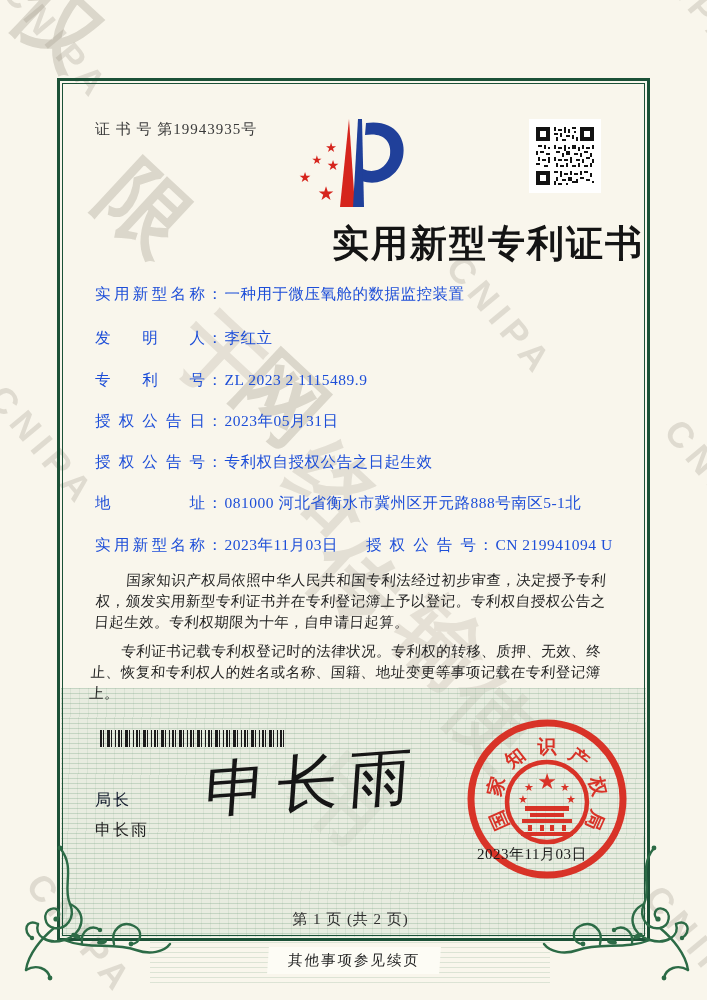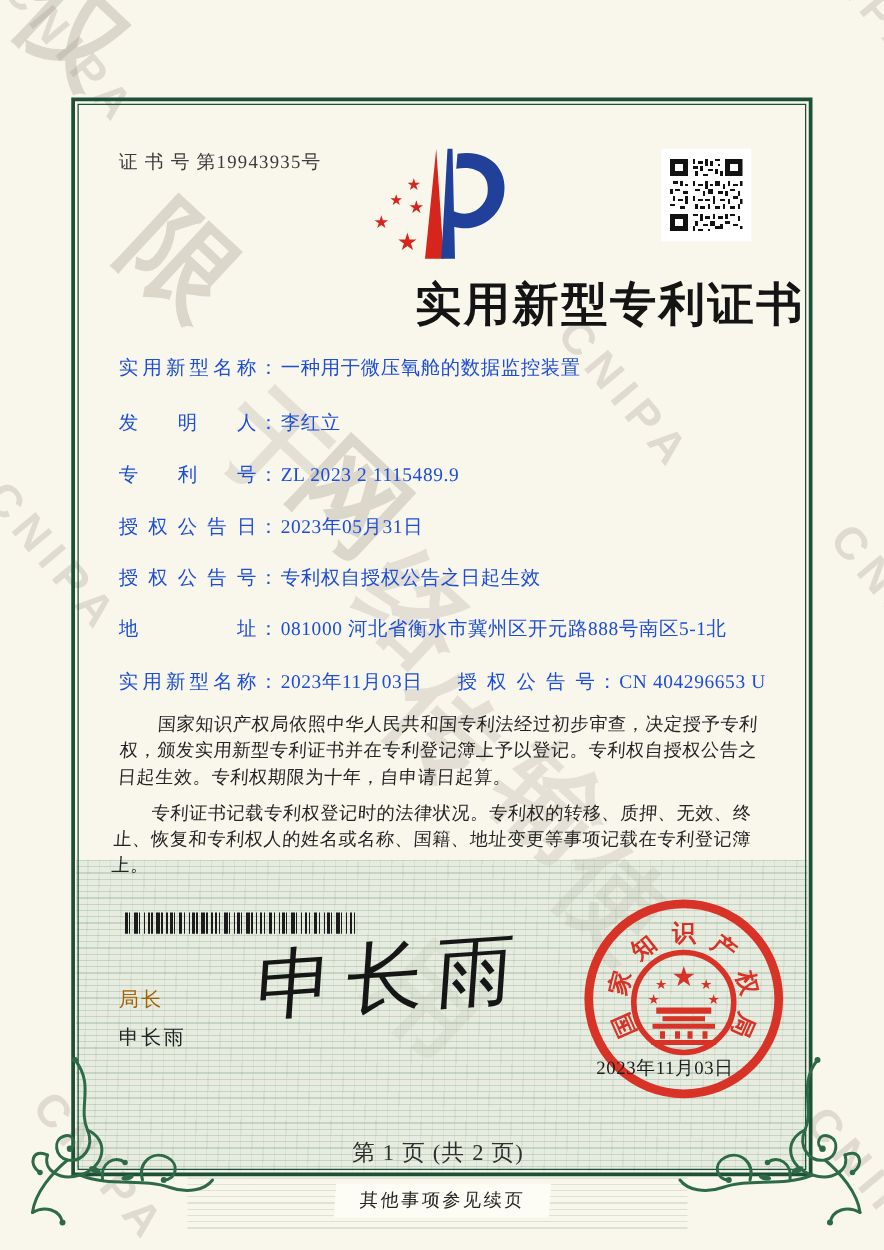--- a/index.html
+++ b/index.html
@@ -107,39 +107,39 @@
   .barcode{
     position:absolute;left:100px;top:730px;width:186px;height:17px;z-index:5;
     background-image:repeating-linear-gradient(90deg,
       #1b1b1b 0 2px,transparent 2px 3px,
       #1b1b1b 3px 4px,transparent 4px 7px,
       #1b1b1b 7px 10px,transparent 10px 11px,
       #1b1b1b 11px 12px,transparent 12px 15px,
       #1b1b1b 15px 16px,transparent 16px 18px);
   }
   .director-title{
-    position:absolute;left:95px;top:790px;font-size:16px;color:#a16207;z-index:5;
+    position:absolute;left:95px;top:790px;font-size:16px;color:#0f172a;z-index:5;
     font-family:Liberation Sans, sans-serif;letter-spacing:2px;
   }
   .director-name{
     position:absolute;left:95px;top:820px;font-size:16px;color:#222;z-index:5;
     font-family:"Liberation Sans","DejaVu Sans",sans-serif;letter-spacing:2px;
   }
   .signature{
     position:absolute;left:205px;top:752px;font-size:62px;color:#161616;z-index:6;
     letter-spacing:10px;transform:rotate(-4deg) skewX(-8deg);line-height:1;
   }
   .seal{position:absolute;left:461px;top:711px;z-index:6;opacity:.93;}
   .seal-date{
     position:absolute;left:477px;top:845px;font-size:15px;color:#1c1c1c;z-index:7;
     letter-spacing:.5px;white-space:nowrap;
   }
   .page-indicator{
     position:absolute;left:57px;top:910px;width:587px;text-align:center;
-    font-size:18px;color:#2e2e2e;z-index:5;letter-spacing:1px;
+    font-size:15px;color:#2e2e2e;z-index:5;letter-spacing:1px;
   }
   .footer-note{
     position:absolute;left:268px;top:947px;width:172px;height:27px;z-index:6;
     background:#fdfcf5;display:flex;align-items:center;justify-content:center;
     font-size:14.5px;color:#242424;letter-spacing:2px;transform:skewX(-4deg);
   }
 </style>
 </head>
 <body>
 
@@ -266,21 +266,21 @@
 <div class="field-row row4">
   <span class="flabel">授权公告日</span><span class="fcolon">：</span><span class="fvalue">2023年05月31日</span>
 </div>
 <div class="field-row row5">
   <span class="flabel">授权公告号</span><span class="fcolon">：</span><span class="fvalue">专利权自授权公告之日起生效</span>
 </div>
 <div class="field-row row6">
   <span class="flabel">地址</span><span class="fcolon">：</span><span class="fvalue">081000 河北省衡水市冀州区开元路888号南区5-1北</span>
 </div>
 <div class="field-row row7">
-  <span class="flabel">实用新型名称</span><span class="fcolon">：</span><span class="fvalue">2023年11月03日</span><span class="flabel pair2">授权公告号</span><span class="fcolon">：</span><span class="fvalue">CN 404296653 U</span>
+  <span class="flabel">实用新型名称</span><span class="fcolon">：</span><span class="fvalue">2023年11月03日</span><span class="flabel pair2">授权公告号</span><span class="fcolon">：</span><span class="fvalue">CN 219941094 U</span>
 </div>
 
 <div class="legal">
   <p>国家知识产权局依照中华人民共和国专利法经过初步审查，决定授予专利权，颁发实用新型专利证书并在专利登记簿上予以登记。专利权自授权公告之日起生效。专利权期限为十年，自申请日起算。</p>
   <p>专利证书记载专利权登记时的法律状况。专利权的转移、质押、无效、终止、恢复和专利权人的姓名或名称、国籍、地址变更等事项记载在专利登记簿上。</p>
 </div>
 
 <div class="barcode"></div>
 
 <div class="director-title">局长</div>

